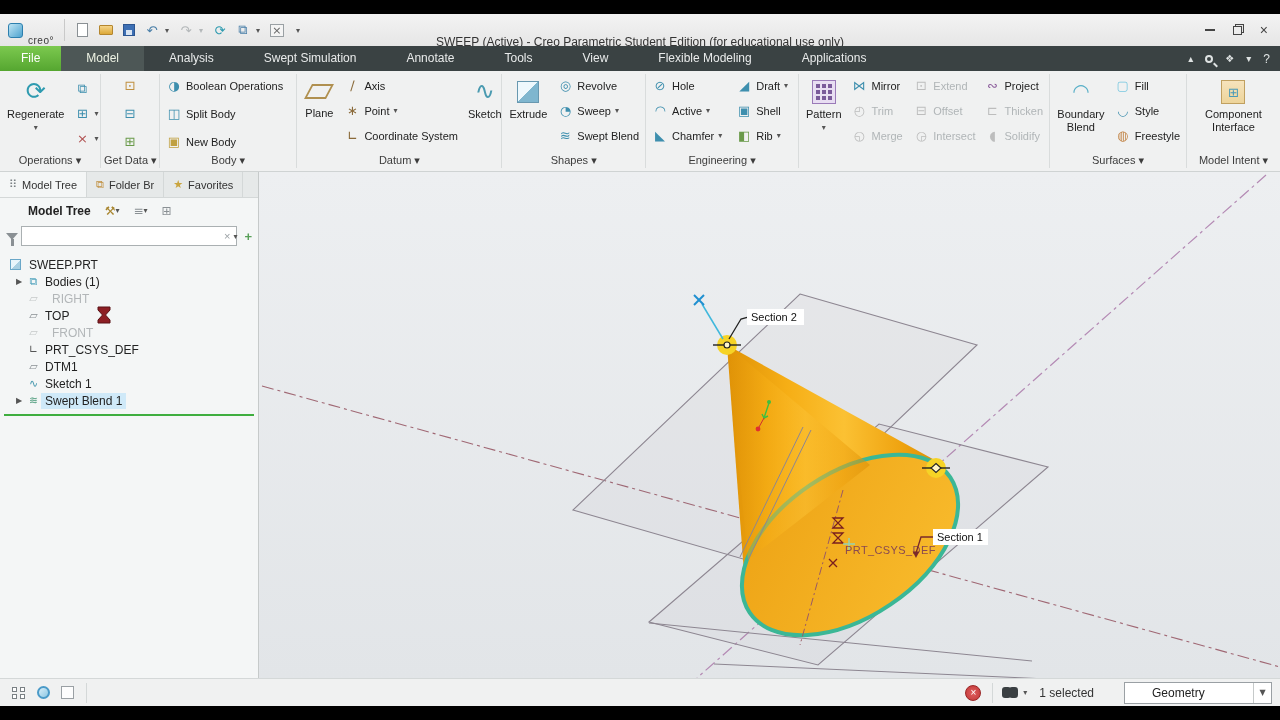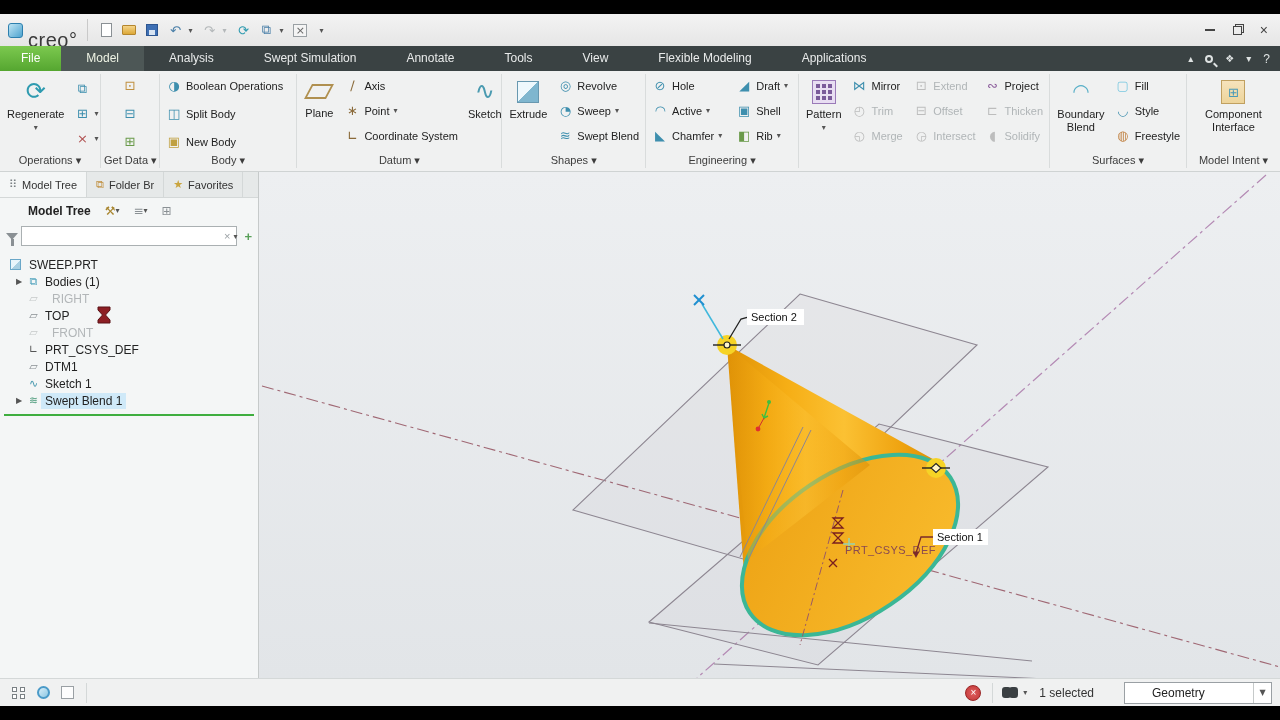--- a/index.html
+++ b/index.html
@@ -7,21 +7,21 @@
     font-family:"Liberation Sans", sans-serif; font-size:12px; color:#333; }
   .abs { position:absolute; }
   #stage { position:relative; width:1280px; height:720px; background:#000; }
 
   
   #titlebar { left:0; top:14px; width:1280px; height:32px;
     background:linear-gradient(#f3f3f3,#e6e6e6); display:flex; align-items:center; }
   .logo { display:flex; align-items:center; gap:5px; padding:0 10px 0 8px; }
   .logo-cube { width:15px; height:15px; border-radius:3px; border:1px solid #2c7fae;
     background:linear-gradient(135deg,#bfe4f4,#4da3cf); }
-  .logo-text { font-size:20px; color:#3a3a3a; letter-spacing:.5px;margin-top:20px; }
+  .logo-text { font-size:10px; color:#3a3a3a; letter-spacing:.5px;margin-top:20px; }
   .qat { display:flex; align-items:center; gap:3px; border-left:1px solid #c9c9c9; padding-left:8px; height:22px; }
   .qicon { width:20px; height:20px; display:flex; align-items:center; justify-content:center;
     font-family:"DejaVu Sans",sans-serif; font-size:13px; color:#4a7fa8; }
   .qicon.dis { color:#b4b8ba; }
   .mini-arrow { font-size:8px; color:#555; width:8px; font-family:"DejaVu Sans",sans-serif; }
   .doc-glyph { width:11px; height:14px; background:#fff; border:1px solid #8a9094; }
   .folder-glyph { width:14px; height:10px; background:linear-gradient(#f5d489,#dca838); border:1px solid #b4862e; border-radius:1px; }
   .save-glyph { width:12px; height:12px; background:#3d6fb4; border:1px solid #2c5590; }
   .save-glyph:after { content:""; display:block; width:6px; height:5px; margin:5px auto 0; background:#d8e4f2; }
   .xbox-glyph { width:14px; height:13px; border:1px solid #9aa0a4; background:#f4f4f4; color:#666;
@@ -140,20 +140,21 @@
       <span class="qicon dis">↷</span>
         <span class="mini-arrow" style="color:#b4b8ba">▾</span>
       <span class="qicon" style="color:#2f9bb0">⟳</span>
       <span class="qicon">⧉</span>
         <span class="mini-arrow">▾</span>
       <span class="qicon">
           <span class="xbox-glyph">×</span>
         </span>
       <span class="mini-arrow" style="margin-left:6px">▾</span>
     </div>
+    <div id="window-title">SWEEP (Active) - Creo Parametric Student Edition (for educational use only)</div>
     <div class="win-btns">
       <span class="win-min"></span>
       <span class="win-restore"></span>
       <span class="win-close">×</span>
     </div>
   </div>
 
   <div class="abs" id="tabbar">
     <span class="tab file">File</span>
     <span class="tab active">Model</span>

